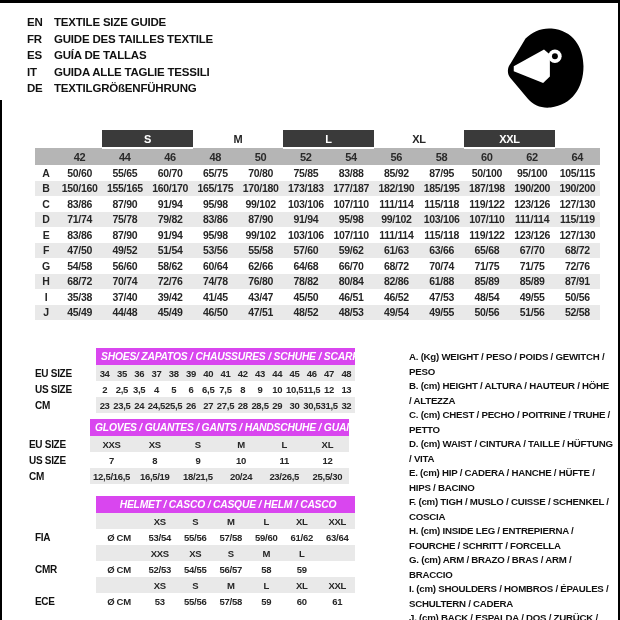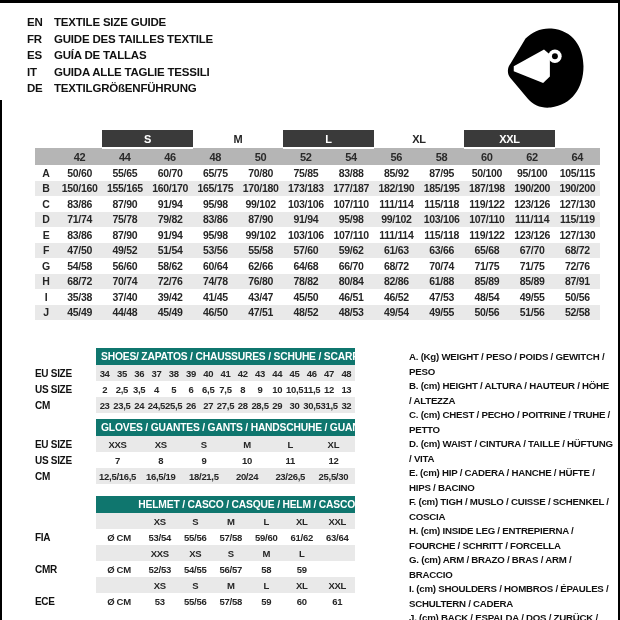--- a/index.html
+++ b/index.html
@@ -26,26 +26,26 @@
   #main-table td { height:15.5px; text-align:center; white-space:nowrap; padding:0; }
   #main-table tr.band-row td { height:17px; font-size:11px; }
   #main-table td.band.dark { background:#3a3a3a; color:#fff; border-bottom:2px solid #fff; }
   #main-table tr.num-row td { background:#b5b5b5; color:#2a2a2a; height:16px; font-size:11px; }
   #main-table tr.striped td { background:#e9e9e9; }
 
   
   .bt { position:absolute; border-collapse:collapse; table-layout:fixed;
     font-size:9.5px; font-weight:bold; letter-spacing:-0.3px; color:#262626; }
   .bt td { height:16px; text-align:center; white-space:nowrap; padding:0; }
-  .bt td.bar { background:#0f766e; color:#fff; text-align:right; padding-left:5px;
-    font-size:10.3px; height:17px; letter-spacing:-0.2px; }
+  .bt td.bar { background:#d946ef; color:#fff; text-align:center; padding-left:5px;
+    font-size:10.3px; height:17px; letter-spacing:-0.2px;font-style:italic; }
   .bt td.rl  { text-align:left; font-size:10px; color:#111; }
   .bt td.g   { background:#e9e9e9; }
   #shoes-table  { left:35px; top:348px; width:320px; }
-  #gloves-table { left:35px; top:419px; width:320px; }
+  #gloves-table { left:29px; top:419px; width:320px; }
   #helmet-table { left:35px; top:496px; width:320px; }
 
   
   #legend { position:absolute; left:409px; top:350px; width:204px; }
   .legend-item { font-size:9.7px; font-weight:bold; line-height:14.5px; letter-spacing:-0.25px; color:#111; }
 </style>
 </head>
 <body>
 
 <div id="page">

